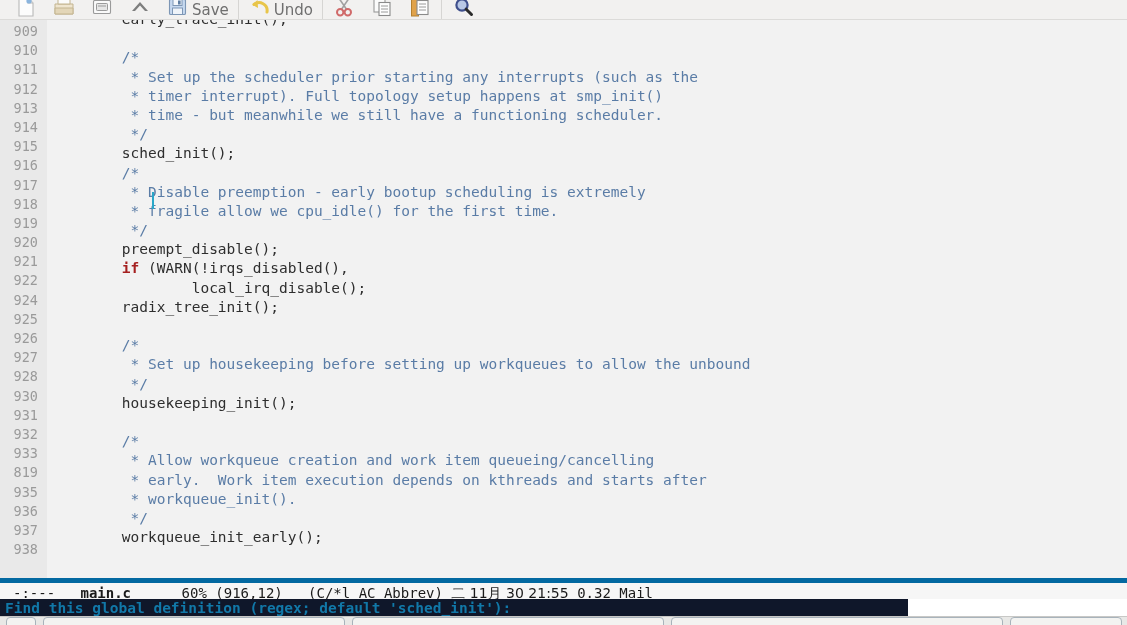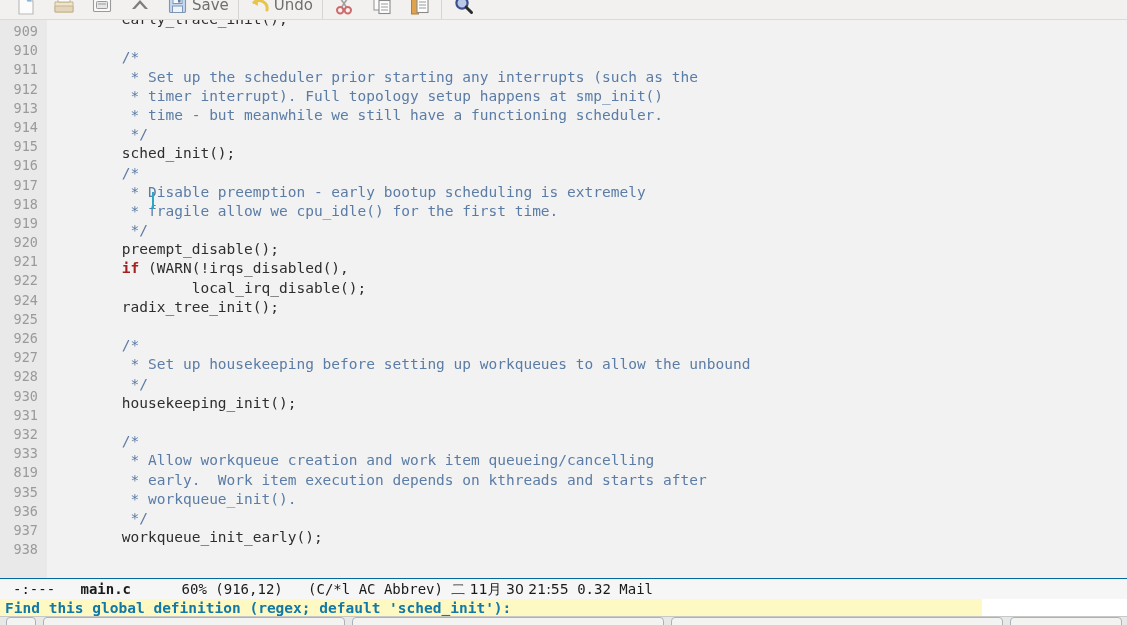--- a/index.html
+++ b/index.html
@@ -31,21 +31,21 @@
     border-bottom: 1px solid #dcdbd9;
     display: flex;
     align-items: flex-end;
     box-sizing: border-box;
     overflow: hidden;
   }
   .tb-item {
     position: relative;
     height: 20px;
     display: flex;
-    align-items: flex-start;
+    align-items: flex-end;
     justify-content: center;
     flex: 0 0 auto;
   }
   .tb-icon {
     width: 24px;
     height: 24px;
     margin-top: -6px;
     display: block;
   }
   .tb-label {
@@ -122,39 +122,39 @@
     background: #2aa7c8;
   }
 
   
   .modeline {
     position: absolute;
     left: 0; top: 578px;
     width: 1127px;
     height: 21px;
     background: #f6f6f6;
-    border-top: 1px solid #0369a1;
+    border-top: 5px solid #0369a1;
     box-sizing: border-box;
     white-space: pre;
     font-size: 14px;
     line-height: 20px;
     color: #1a1a1a;
     overflow: hidden;
   }
   .ml-dashes { padding-left: 13px; color: #1a1a1a; }
   .ml-buffer { font-weight: bold; }
   .ml-cjk { font-family: "DejaVu Sans", "Liberation Sans", sans-serif; }
 
   
   .minibuffer {
     position: absolute;
     left: 0; top: 599px;
-    width: 982px;
+    width: 908px;
     height: 17px;
-    background: #fef9c3;
+    background: #0f172a;
     overflow: hidden;
   }
   .mb-prompt {
     display: block;
     padding-left: 5px;
     font-size: 14.5px;
     line-height: 18px;
     font-weight: bold;
     color: #1178a8;
     white-space: pre;

